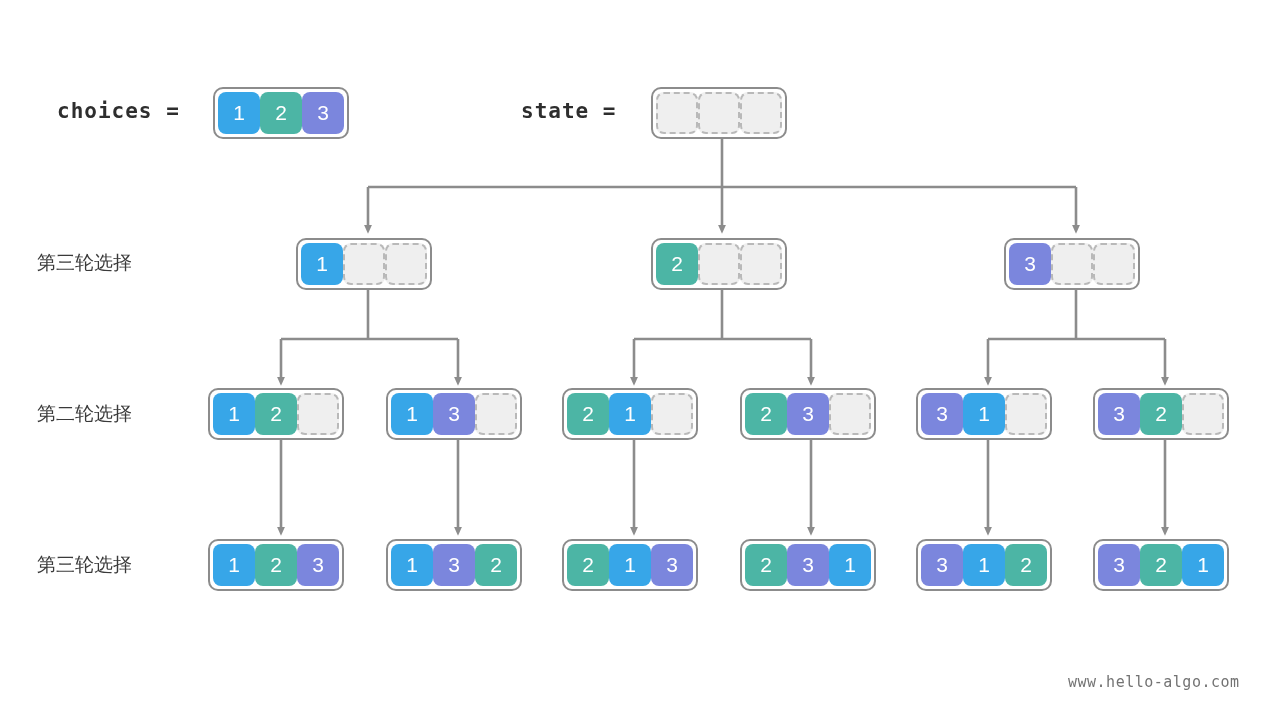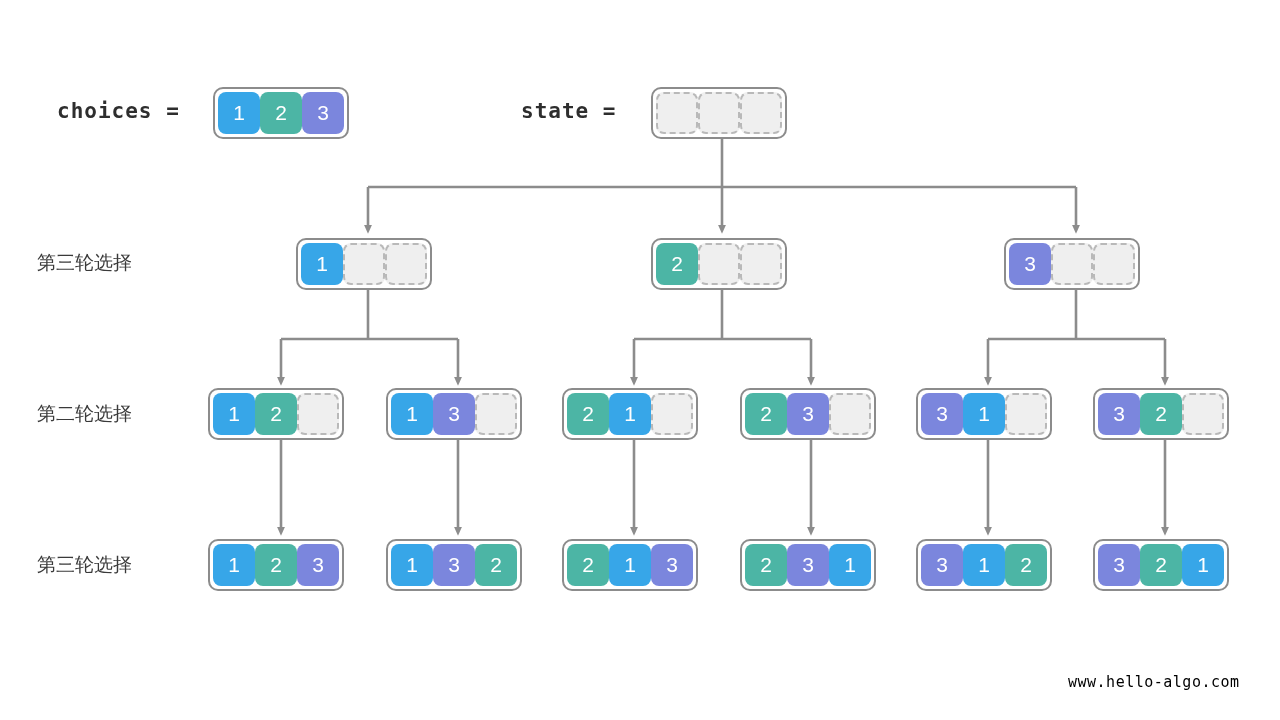--- a/index.html
+++ b/index.html
@@ -42,21 +42,21 @@
     position: absolute;
     font-family: "Liberation Sans", "DejaVu Sans", sans-serif;
     font-size: 19px;
     color: #3a3a3a;
     white-space: nowrap;
   }
   .watermark {
     position: absolute;
     font-family: "DejaVu Sans Mono", "Liberation Mono", monospace;
     font-size: 15px;
-    color: #000000;
+    color: #737373;
     letter-spacing: 0.5px;
     white-space: nowrap;
   }
 
   
   .array-box {
     position: absolute;
     display: flex;
     flex-direction: row;
     align-items: center;

